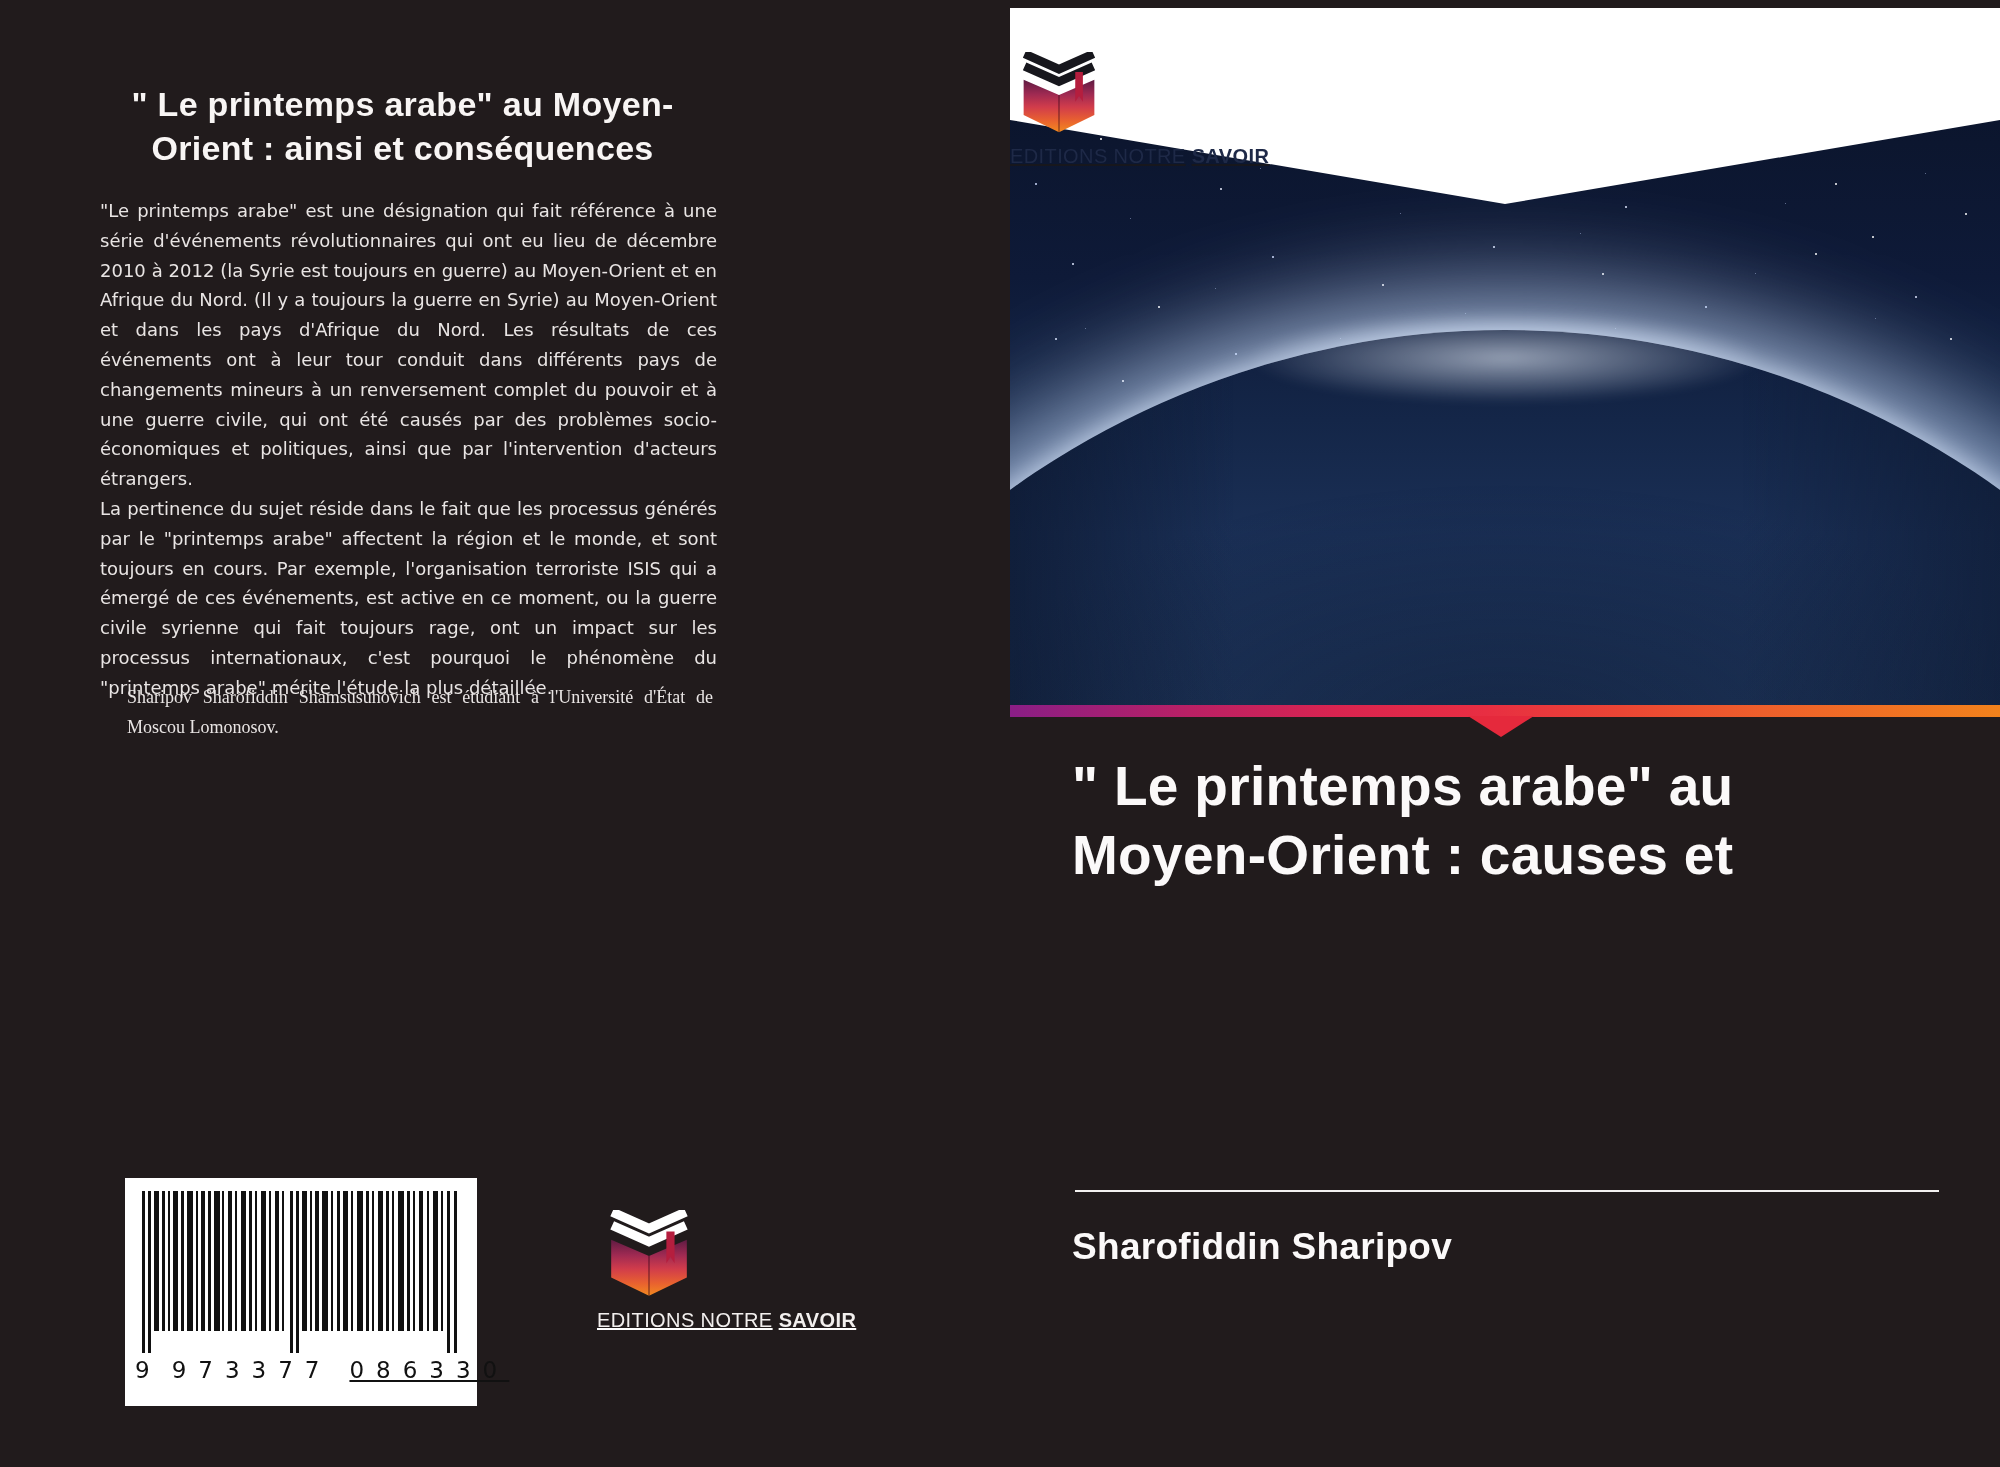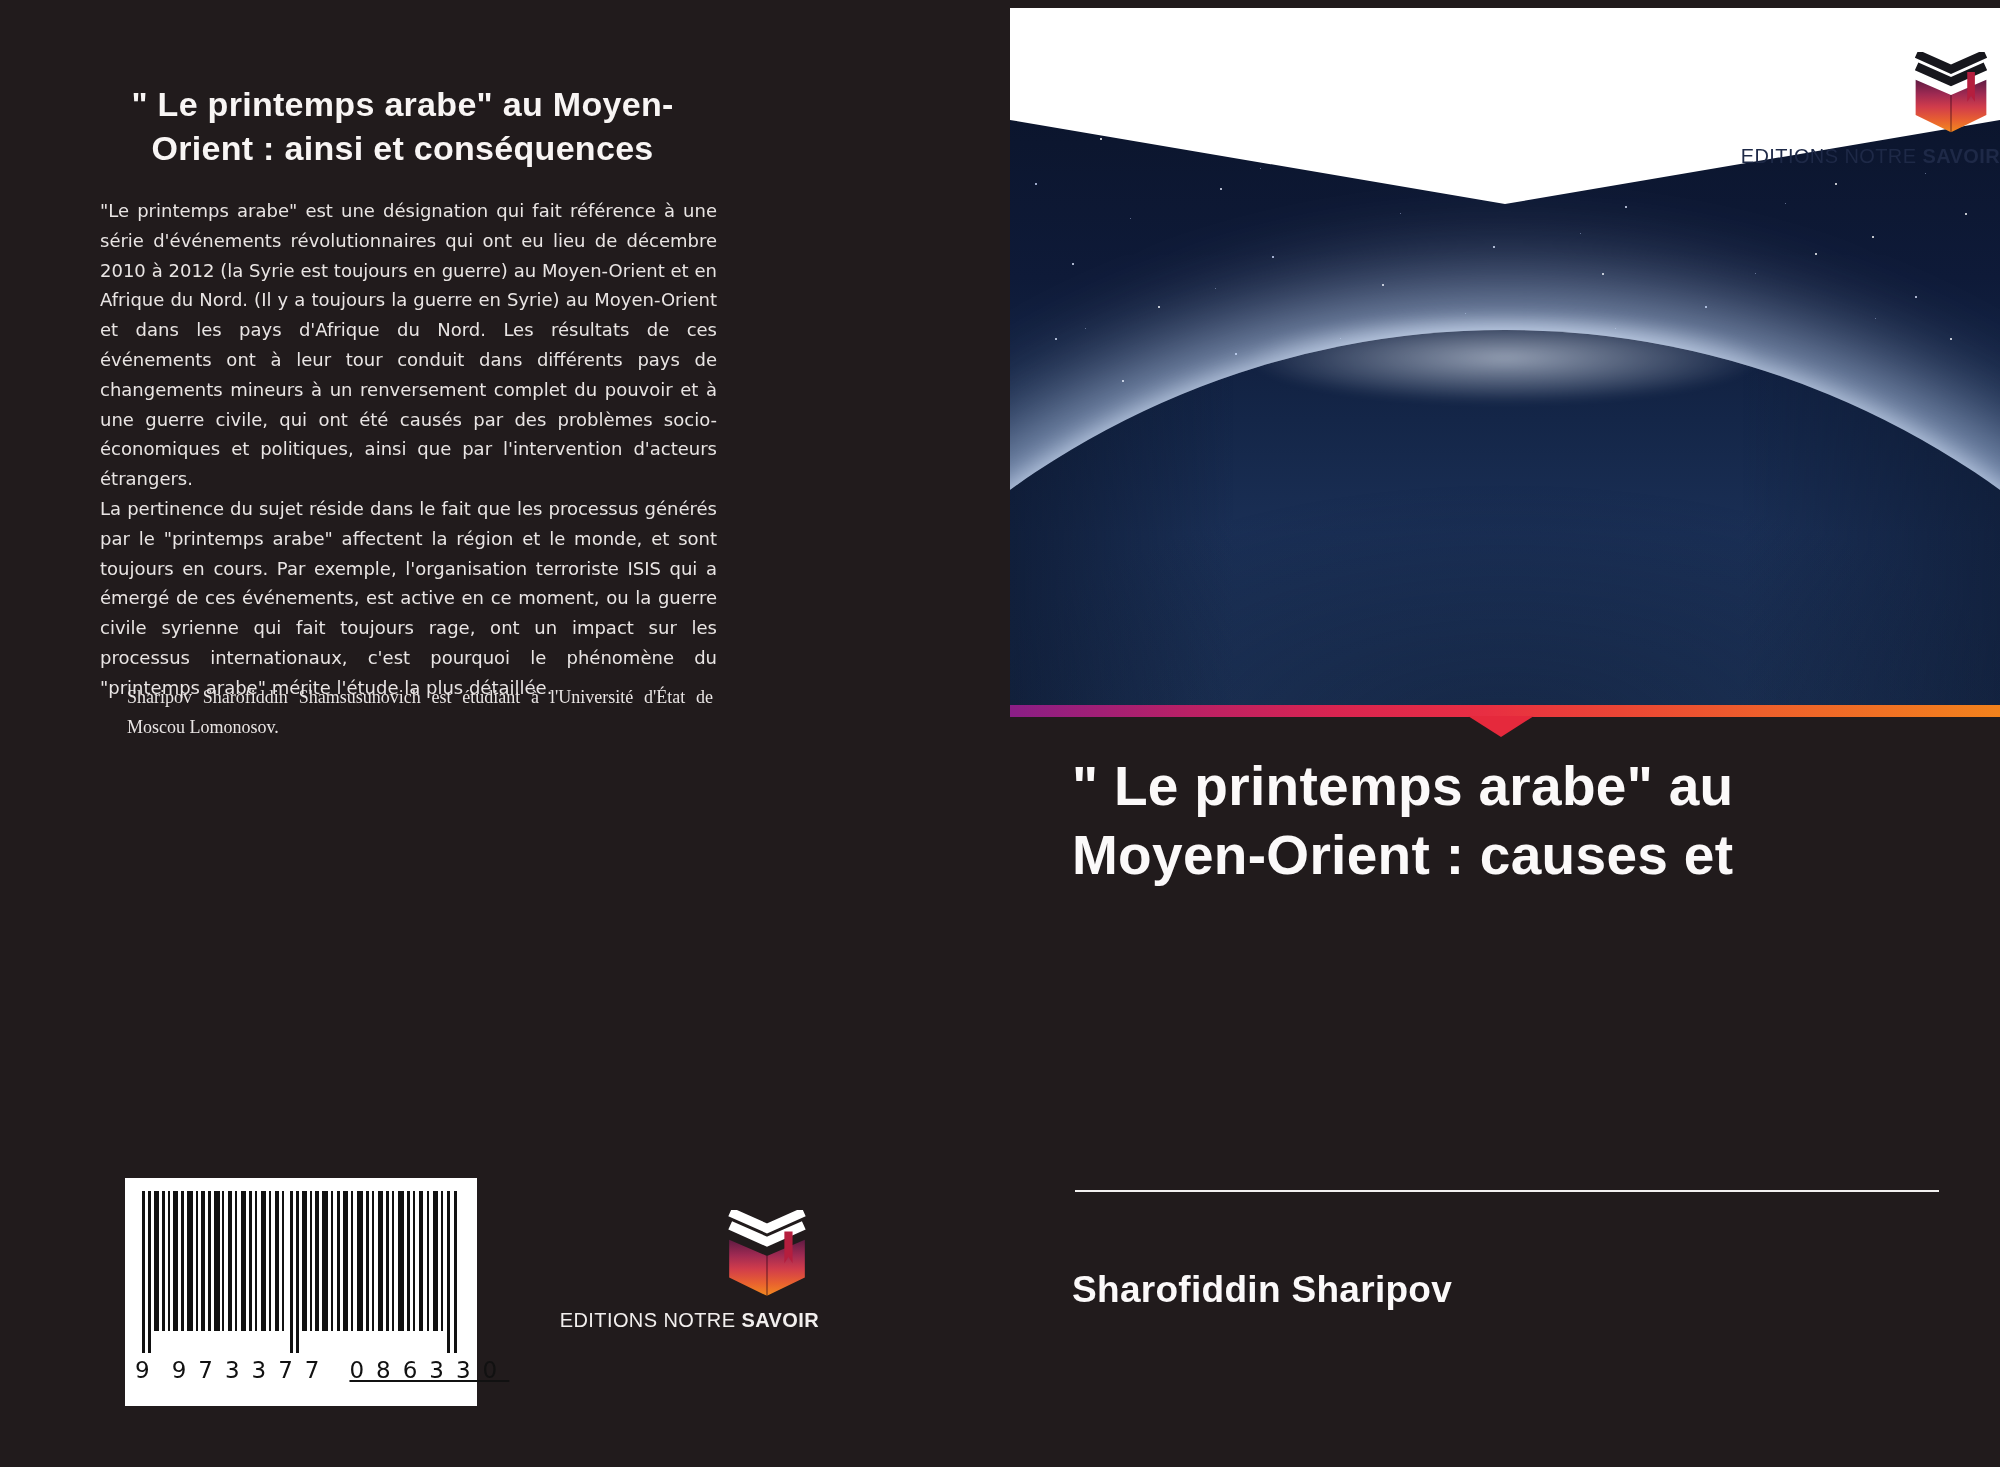--- a/index.html
+++ b/index.html
@@ -33,21 +33,21 @@
   .barcode-digits{
     position:absolute;left:10px;top:176px;width:332px;height:32px;
     color:#111;font-size:23px;font-family:"DejaVu Sans",sans-serif;
     display:flex;align-items:center;
   }
   .barcode-digits .d-lead{margin-left:0;}
   .barcode-digits .d-g1{margin-left:22px;letter-spacing:12px;}
   .barcode-digits .d-g2{margin-left:18px;letter-spacing:12px;text-decoration:underline;}
   
   .pub-logo{
-    position:absolute;display:flex;flex-direction:column;align-items:flex-end;
+    position:absolute;display:flex;flex-direction:column;align-items:flex-start;text-decoration:underline;
   }
   .pub-logo-back{left:597px;top:1210px;width:222px;color:#ffffff;}
   .pub-logo-front{left:1010px;top:52px;width:990px;color:#17171d;}
   .pub-name{
     font-family:"Liberation Sans",sans-serif;
     font-size:20px;letter-spacing:.4px;margin-top:7px;white-space:nowrap;
   }
   .pub-logo-back .pub-name{color:#f2efee;}
   .pub-logo-front .pub-name{color:#1e2947;}
   .pub-name .bold{font-weight:bold;margin-left:6px;}
@@ -115,21 +115,21 @@
   }
   .front-title{
     position:absolute;left:1072px;top:752px;width:900px;
     color:#fbf9f9;font-family:"Liberation Sans",sans-serif;
     font-weight:bold;font-size:55px;line-height:69px;letter-spacing:.3px;
   }
   .front-rule{
     position:absolute;left:1075px;top:1190px;width:864px;height:2px;background:#f3f1f0;
   }
   .front-author{
-    position:absolute;left:1072px;top:1269px;
+    position:absolute;left:1072px;top:1226px;
     color:#fbf9f9;font-family:"Liberation Sans",sans-serif;
     font-weight:bold;font-size:37px;letter-spacing:.3px;
   }
   .logo-svg{display:block;}
 </style>
 </head>
 <body>
 
 <div class="back-title">
   <div>" Le printemps arabe" au Moyen-</div>

